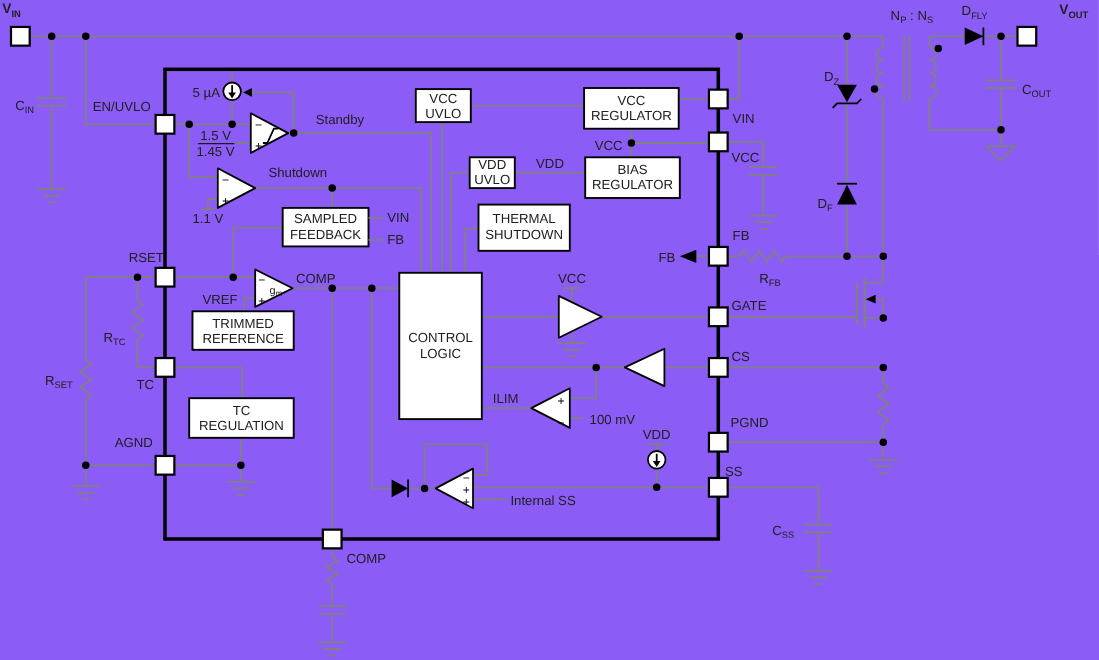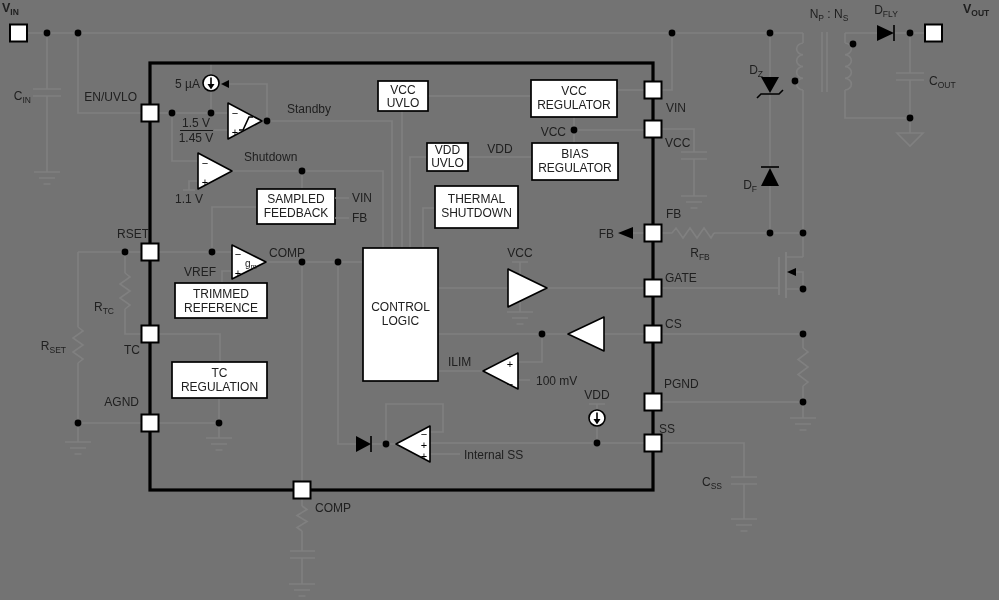--- a/index.html
+++ b/index.html
@@ -1,16 +1,16 @@
 <!DOCTYPE html>
 <html><head>
 <meta charset="utf-8">
 <style>
   html,body{margin:0;padding:0;background:#ffffff;}
-  .stage{width:999px;height:600px;position:relative;background:#737373;overflow:hidden;}
+  .stage{width:999px;height:600px;position:relative;background:#8b5cf6;overflow:hidden;}
   svg{display:block;}
   .w{stroke:#808080;stroke-width:1.6;fill:none;}
   .w2{stroke:#808080;stroke-width:2;fill:none;}
   .k{stroke:#000;stroke-width:1.6;fill:none;}
   .thin{stroke:#1a1a1a;stroke-width:1.2;fill:none;}
   .ic{fill:none;stroke:#000;stroke-width:3.2;}
   .box{fill:#fff;stroke:#000;stroke-width:1.7;}
   .tri{fill:#fff;stroke:#000;stroke-width:1.6;stroke-linejoin:round;}
   .pin{fill:#fff;stroke:#000;stroke-width:2;}
   .dot{fill:#000;stroke:none;}

